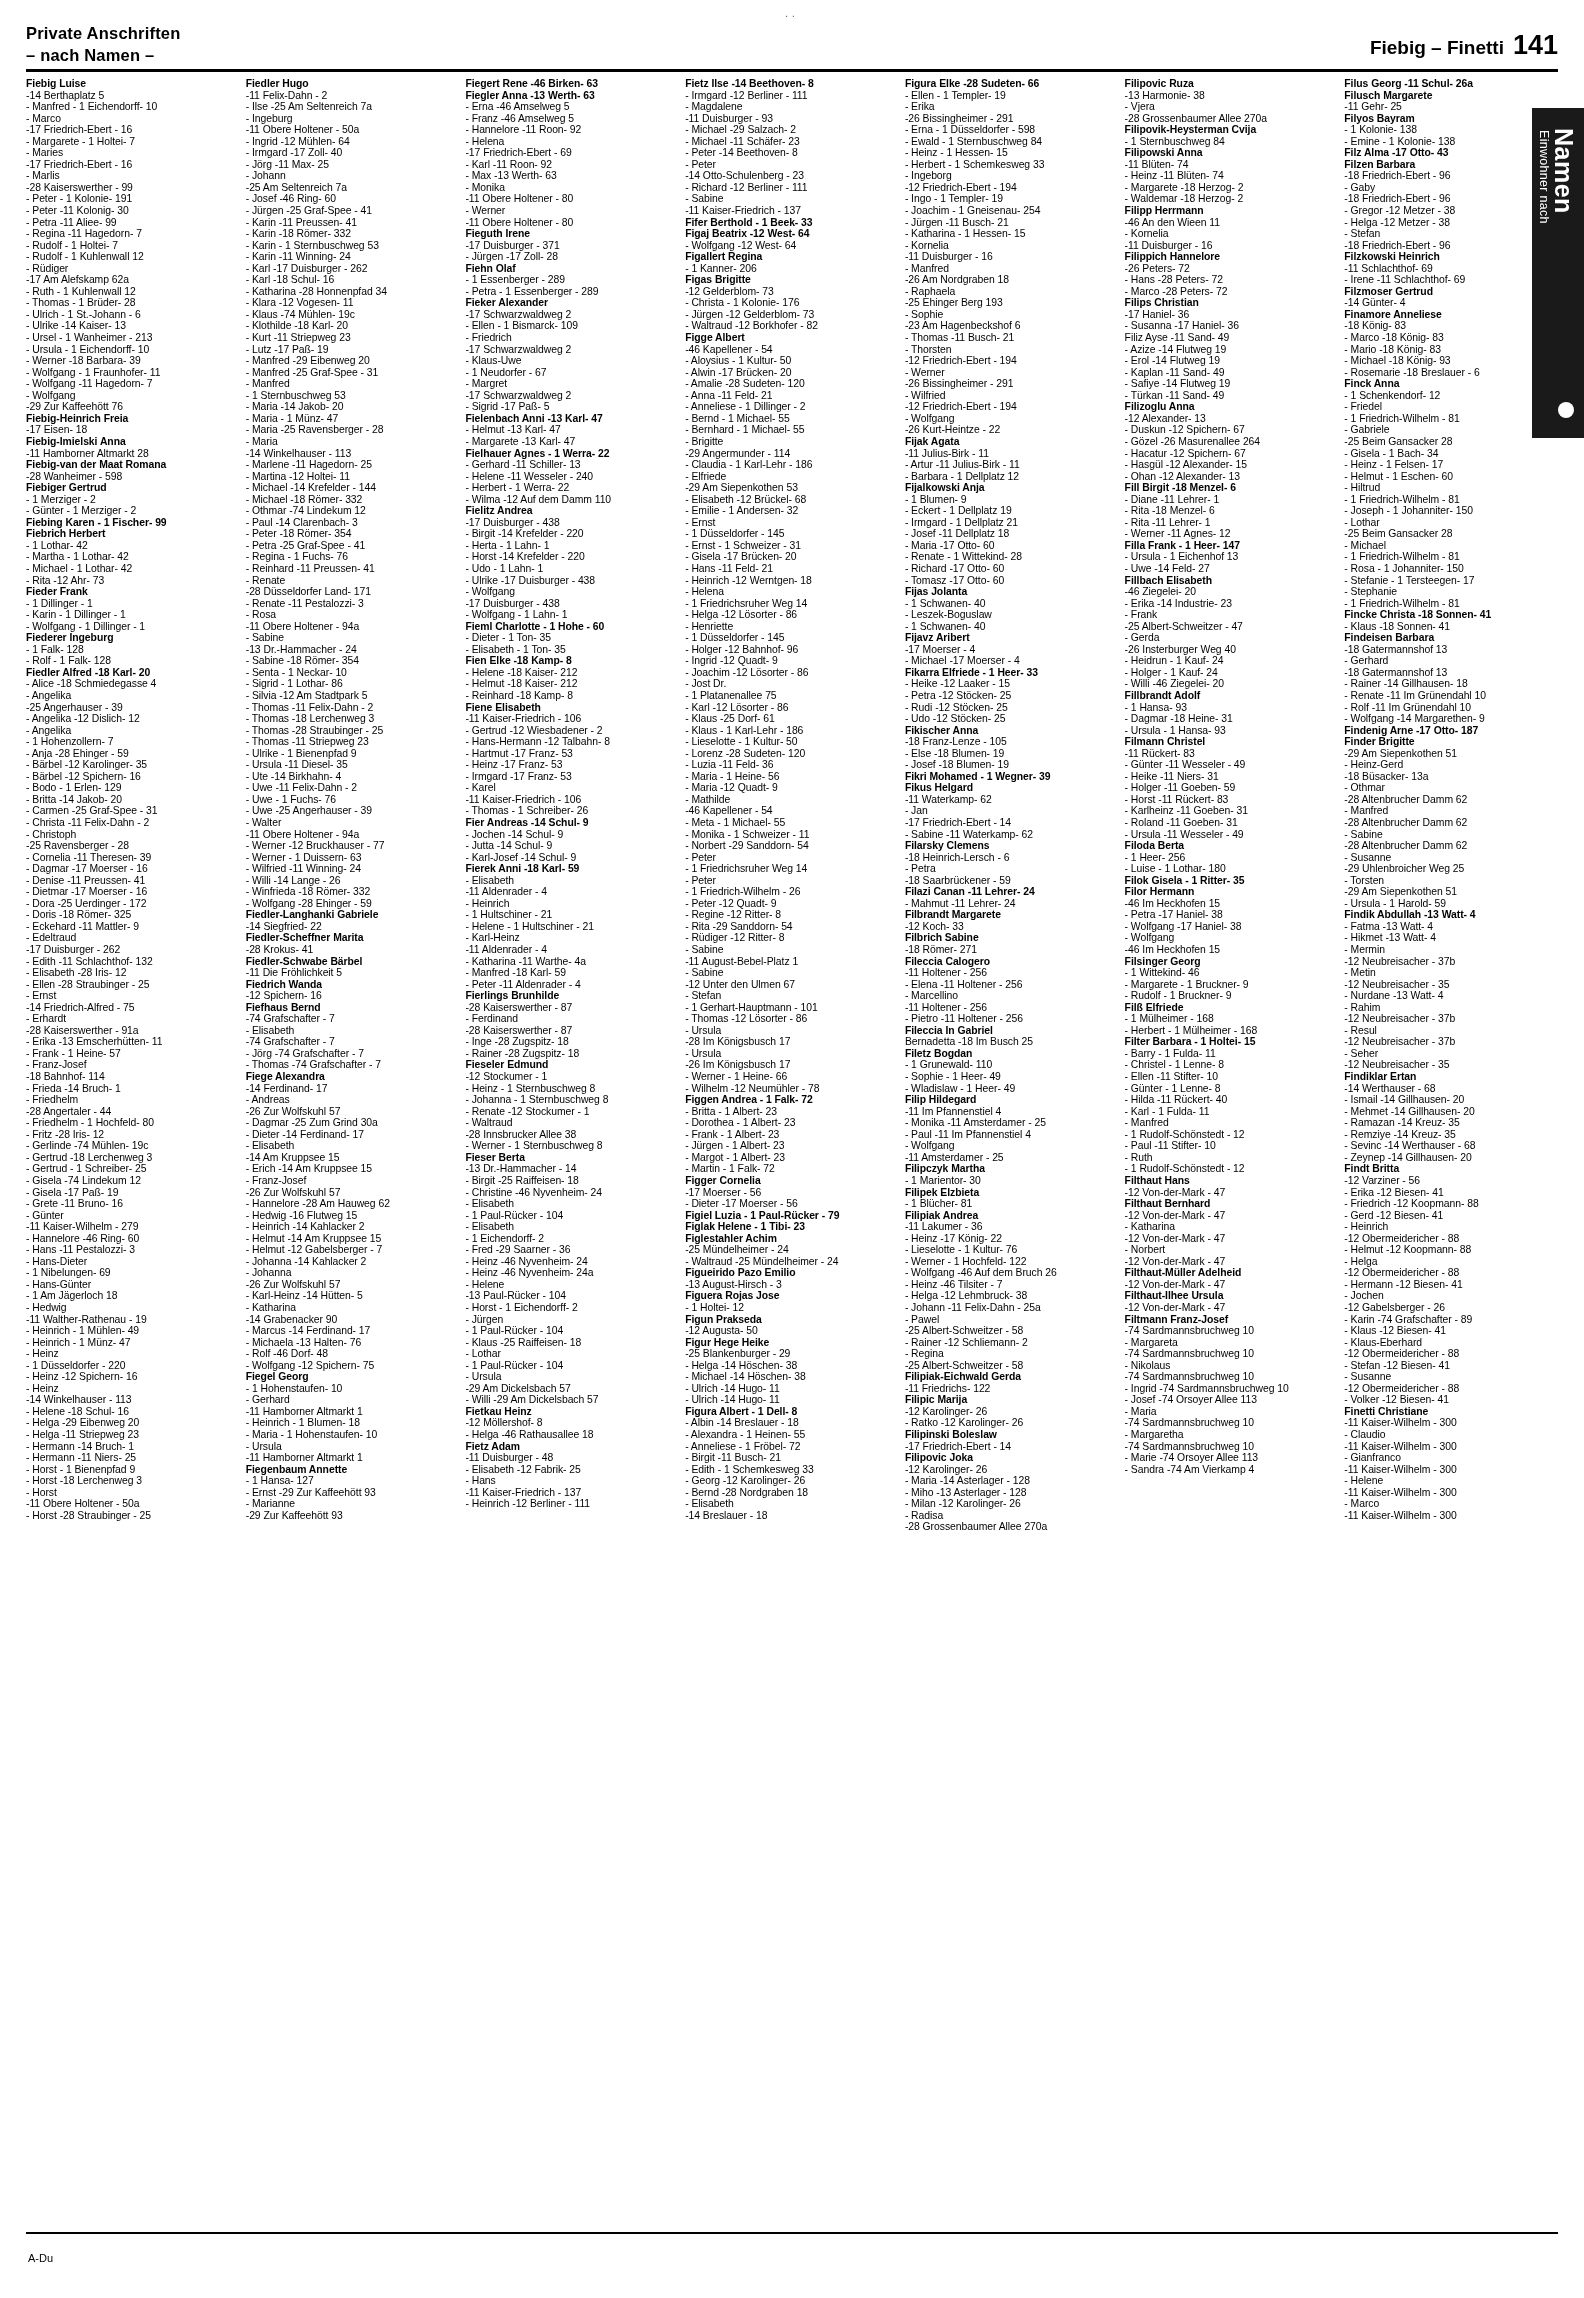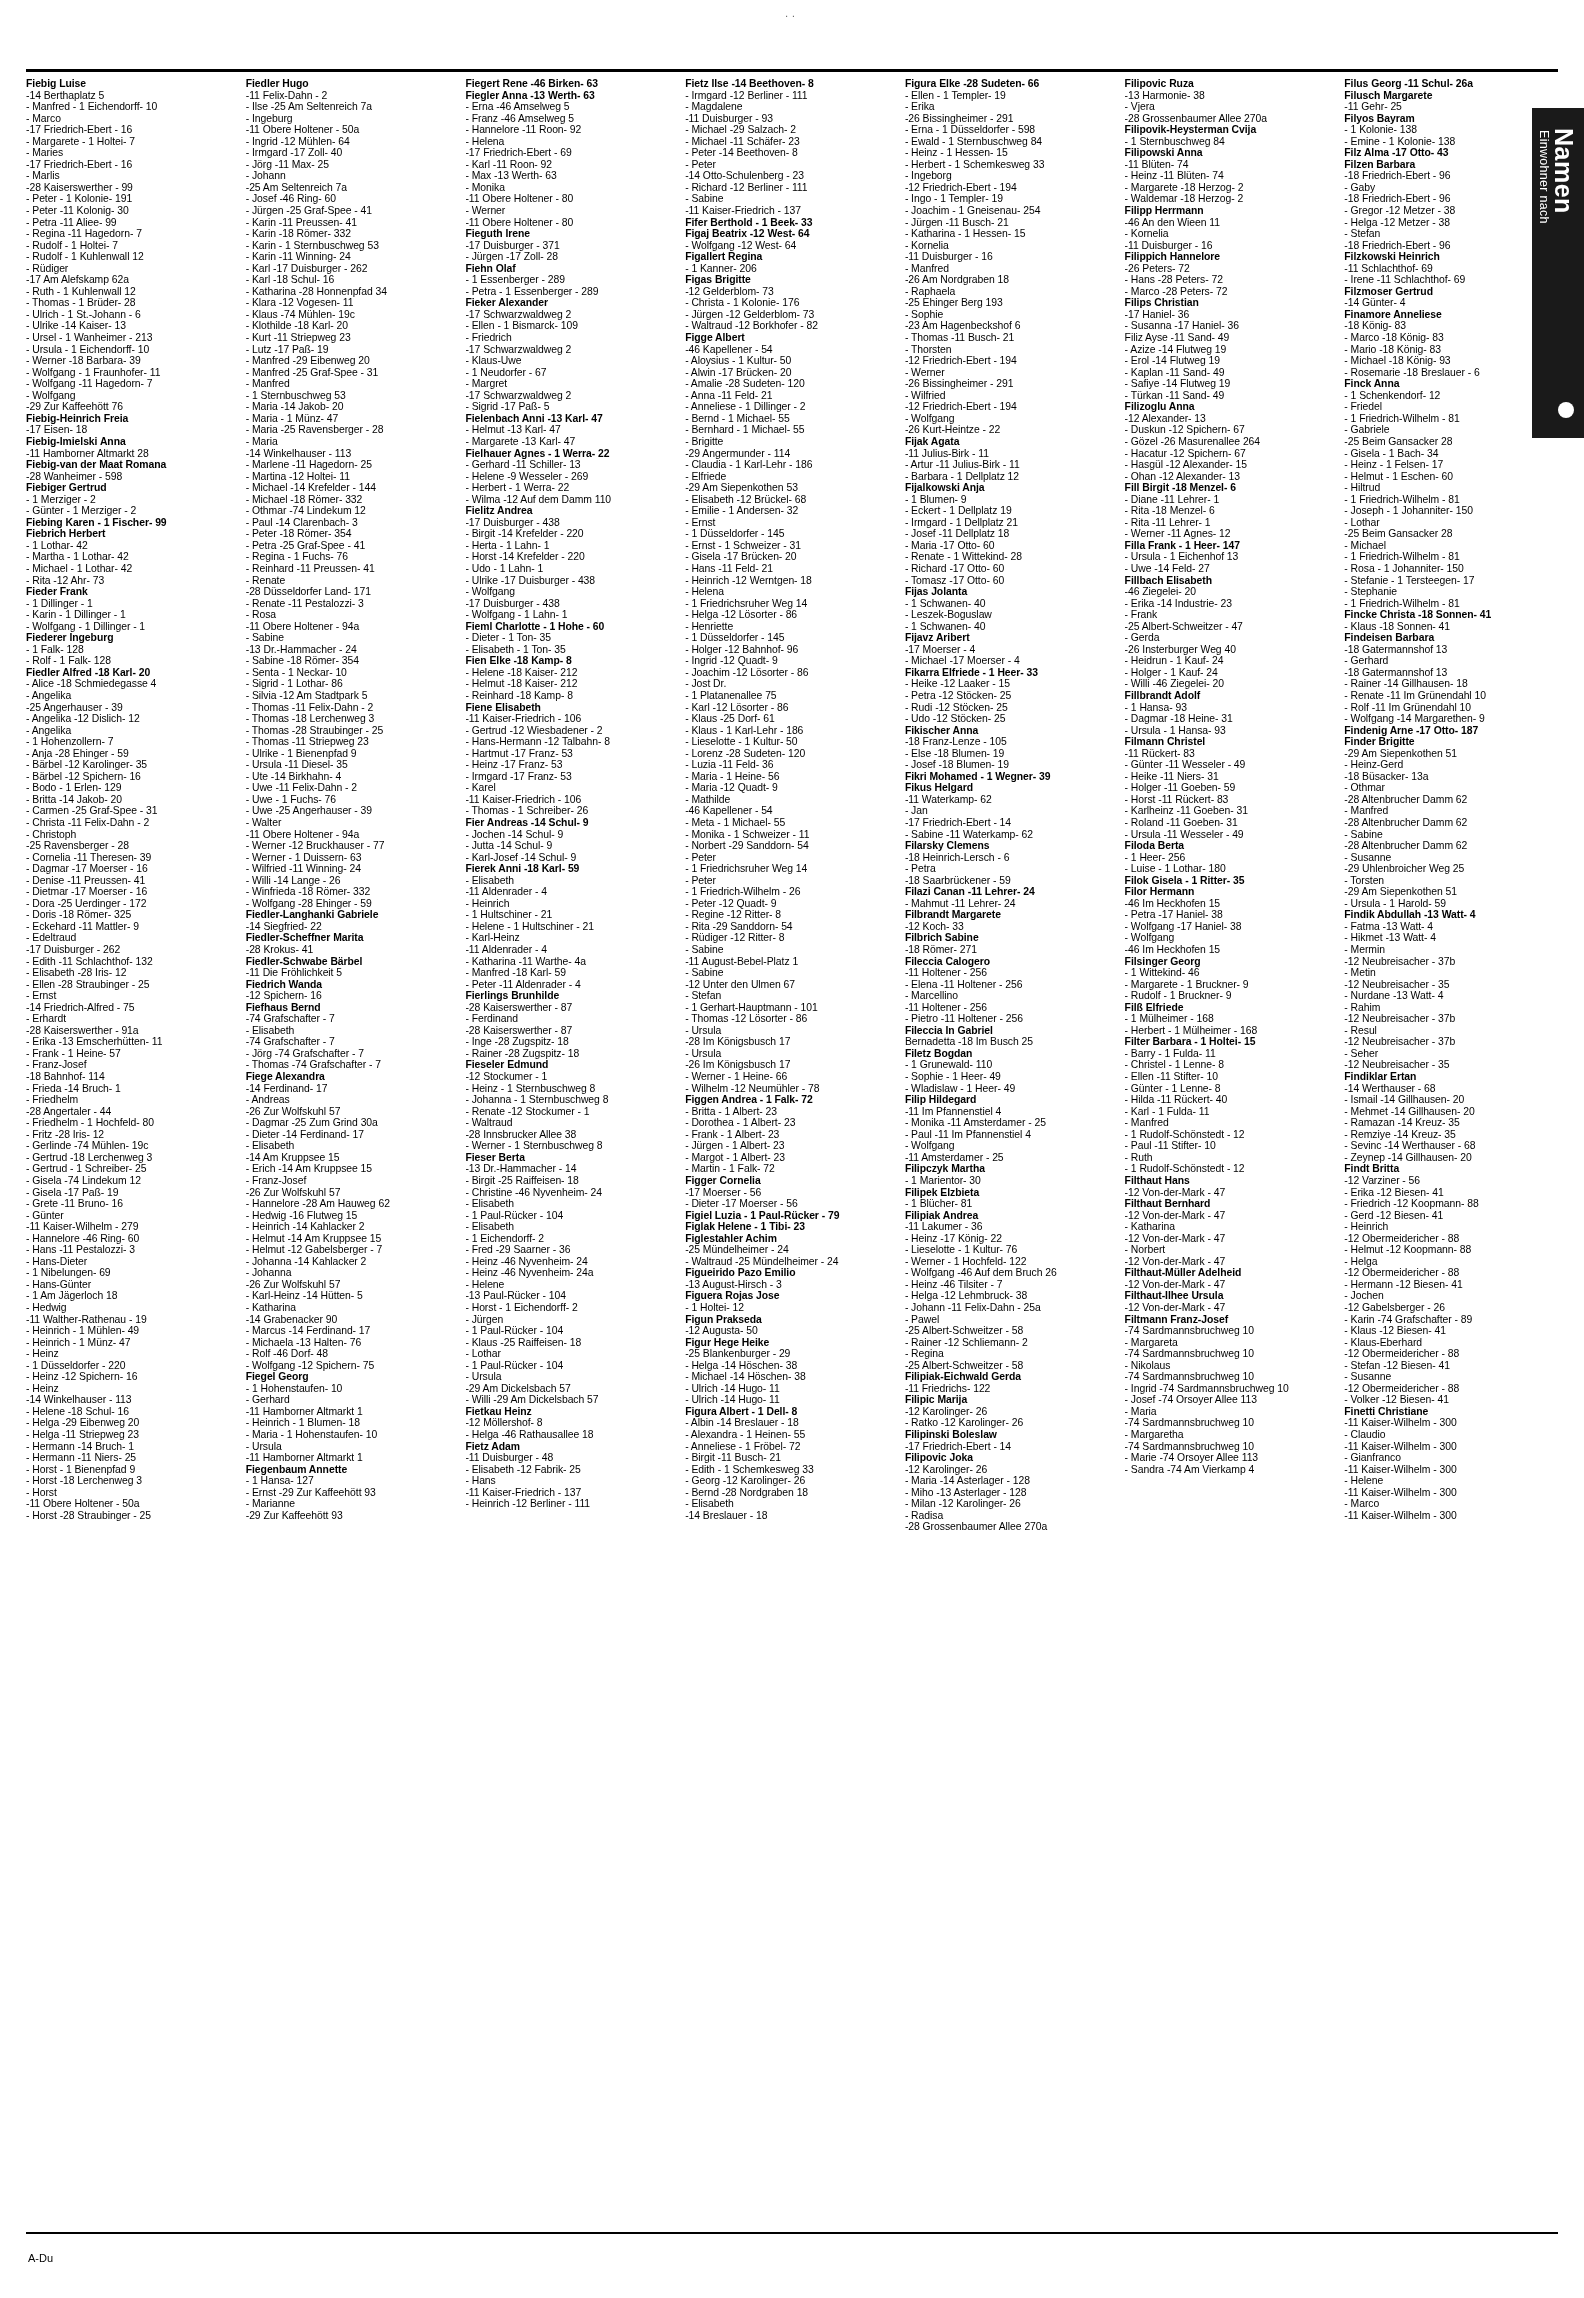--- a/index.html
+++ b/index.html
@@ -157,20 +157,29 @@
     color: #555;
   }
 </style>
 </head>
 <body>
 
 <div class="page">
 
   <div class="dots-mark">..</div>
 
+  <div class="header">
+    <div class="header-left">
+      <div>Private Anschriften</div>
+      <div>– nach Namen –</div>
+    </div>
+    <div class="header-right">
+      <span>Fiebig – Finetti</span><span class="pageno">141</span>
+    </div>
+  </div>
   <div class="rule-top"></div>
 
   <div class="side-tab">
     <div class="tab-main">Namen</div>
     <div class="tab-sub">Einwohner nach</div>
     <div class="tab-dot"></div>
   </div>
 
   <div class="cols">
       <div class="col">
@@ -455,21 +464,21 @@
         <div class="entry">- Klaus-Uwe</div>
         <div class="entry">   - 1 Neudorfer - 67</div>
         <div class="entry">- Margret</div>
         <div class="entry">   -17 Schwarzwaldweg 2</div>
         <div class="entry">- Sigrid -17 Paß- 5</div>
         <div class="entry b">Fielenbach Anni -13 Karl- 47</div>
         <div class="entry">- Helmut -13 Karl- 47</div>
         <div class="entry">- Margarete -13 Karl- 47</div>
         <div class="entry b">Fielhauer Agnes - 1 Werra- 22</div>
         <div class="entry">- Gerhard -11 Schiller- 13</div>
-        <div class="entry">- Helene -9 Wesseler - 269</div>
+        <div class="entry">- Helene -11 Wesseler - 240</div>
         <div class="entry">- Herbert - 1 Werra- 22</div>
         <div class="entry">- Wilma -12 Auf dem Damm 110</div>
         <div class="entry b">Fielitz Andrea</div>
         <div class="entry">   -17 Duisburger - 438</div>
         <div class="entry">- Birgit -14 Krefelder - 220</div>
         <div class="entry">- Herta - 1 Lahn- 1</div>
         <div class="entry">- Horst -14 Krefelder - 220</div>
         <div class="entry">- Udo - 1 Lahn- 1</div>
         <div class="entry">- Ulrike -17 Duisburger - 438</div>
         <div class="entry">- Wolfgang</div>

